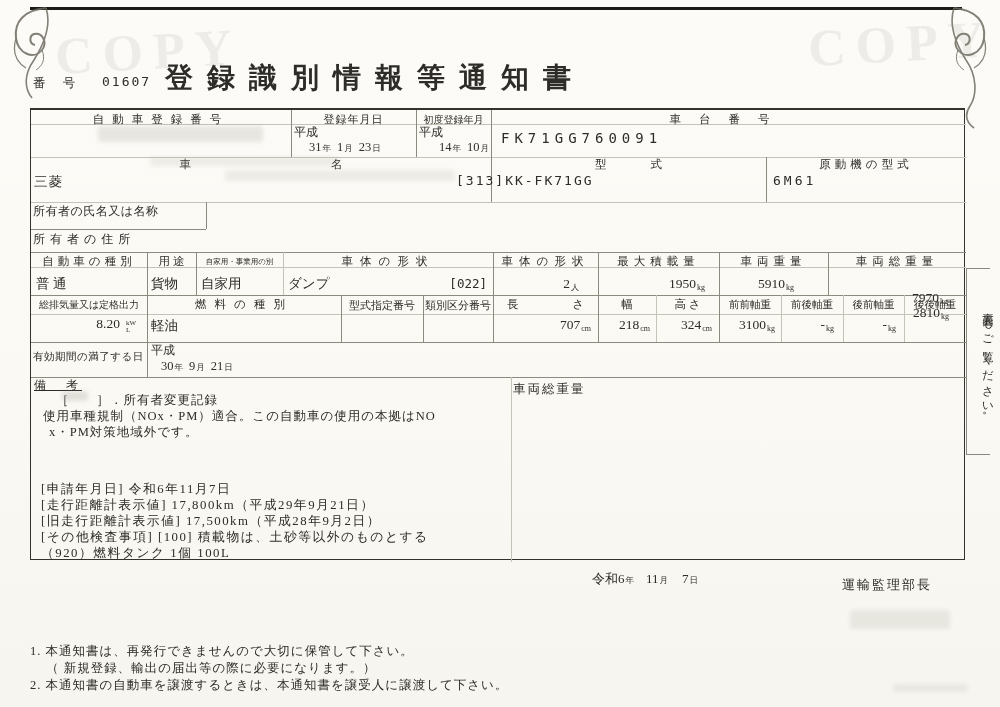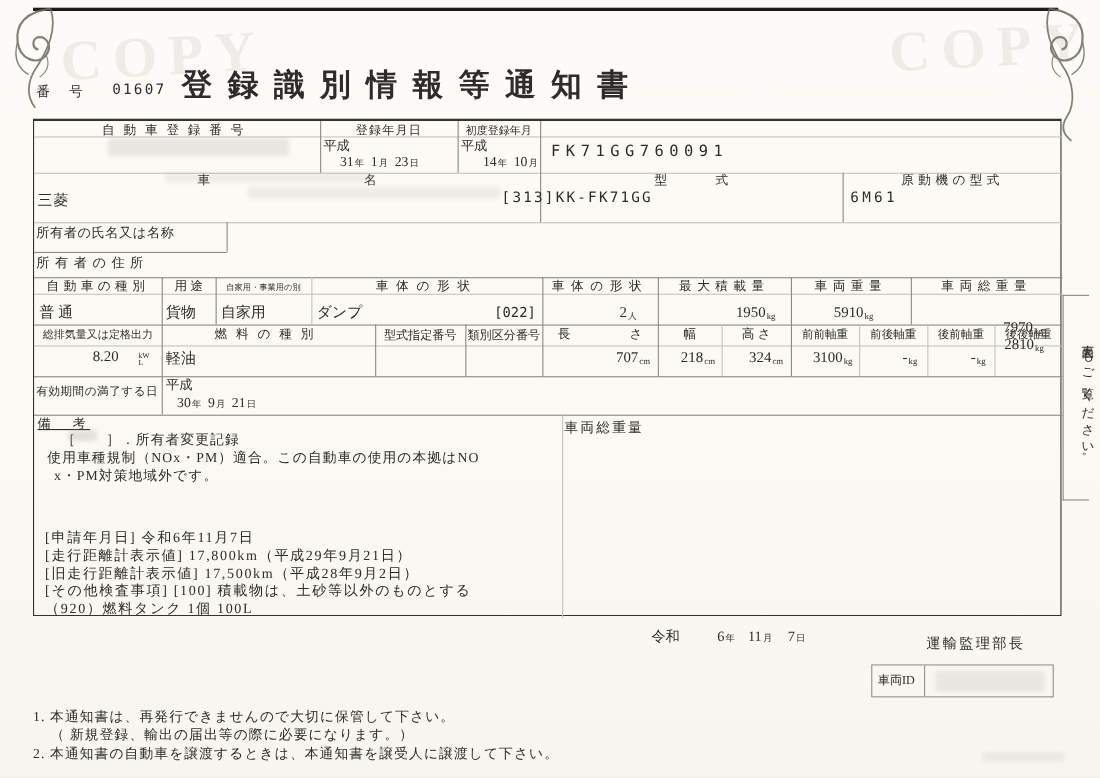--- a/index.html
+++ b/index.html
@@ -16,21 +16,21 @@
   .vl.lt{background:#c6c2b7}
   .vl.md{background:#8d897e}
   #tbl{position:absolute;left:30px;top:108px;width:935px;height:452px;
        border:1.5px solid #34322c;border-top-width:2px}
   .u{font-size:8px;margin-left:1px;position:relative;top:2px}
   .ud{font-size:8.5px;margin:0 6px 0 1px}
   .num{font-family:"DejaVu Sans Mono","Liberation Mono",monospace}
   .smudge{position:absolute;background:#9b978c;opacity:.20;filter:blur(2px);border-radius:3px}
   .wm{position:absolute;font-size:52px;font-weight:bold;letter-spacing:10px;
       color:#8e8a80;opacity:.12;transform:rotate(-3deg);font-family:"Liberation Serif",serif}
-  .stack{display:inline-flex;flex-direction:column;font-size:7px;line-height:7px;margin-left:18px;position:relative;top:-3px}
+  .stack{display:inline-flex;flex-direction:column;font-size:7px;line-height:7px;margin-left:6px;position:relative;top:-3px}
   .flexrow{display:flex;align-items:baseline}
 </style>
 </head>
 <body>
 
 <div id="doc">
 
   <div style="position:absolute;left:30px;top:7px;width:932px;height:2.5px;background:#1c1b18"></div>
   <div style="position:absolute;left:6px;top:4px">
     <svg width="56" height="126" viewBox="0 0 56 126">
@@ -89,20 +89,21 @@
     <div class="vl md" style="left:392px;top:185px;height:47px"></div>
     <div class="vl lt" style="left:625px;top:185px;height:47px"></div>
     <div class="vl lt" style="left:750px;top:185px;height:47px"></div>
     <div class="vl lt" style="left:812px;top:185px;height:47px"></div>
     <div class="vl lt" style="left:873px;top:185px;height:47px"></div>
     <div class="vl lt" style="left:480px;top:267px;height:185px"></div>
 
     <div class="t ctr" style="left:0;top:3px;width:260px;font-size:11.5px;letter-spacing:8px">自動車登録番号</div>
     <div class="t ctr" style="left:260px;top:3px;width:125px;font-size:11px;letter-spacing:1px">登録年月日</div>
     <div class="t ctr" style="left:385px;top:4px;width:75px;font-size:10px">初度登録年月</div>
+    <div class="t ctr" style="left:460px;top:3px;width:475px;font-size:11.5px;letter-spacing:18px">車台番号</div>
 
     <div class="t" style="left:263px;top:16px;font-size:12px">平成</div>
     <div class="t" style="left:278px;top:30px;font-size:12.5px"><span>31</span><span class="ud">年</span><span>1</span><span class="ud">月</span><span>23</span><span class="ud">日</span></div>
     <div class="t" style="left:388px;top:16px;font-size:12px">平成</div>
     <div class="t" style="left:408px;top:30px;font-size:12.5px"><span>14</span><span class="ud">年</span><span>10</span><span class="ud">月</span></div>
     <div class="t num" style="left:470px;top:20px;font-size:14px;letter-spacing:5px">FK71GG760091</div>
 
     <div class="t" style="left:0;top:48px;width:460px;display:flex;justify-content:center;gap:140px;font-size:11.5px"><span>車</span><span>名</span></div>
     <div class="t" style="left:460px;top:48px;width:275px;display:flex;justify-content:center;gap:44px;font-size:11.5px"><span>型</span><span>式</span></div>
     <div class="t ctr" style="left:735px;top:48px;width:200px;font-size:11.5px;letter-spacing:4px">原動機の型式</div>
@@ -164,27 +165,23 @@
     <div class="t" style="left:18px;top:315px;font-size:12.5px;letter-spacing:1px">x・PM対策地域外です。</div>
     <div class="t" style="left:482px;top:272px;font-size:12.5px;letter-spacing:2px">車両総重量</div>
 
     <div class="t" style="left:10px;top:372px;font-size:12.8px;letter-spacing:1.5px">[申請年月日] 令和6年11月7日</div>
     <div class="t" style="left:10px;top:388px;font-size:12.8px;letter-spacing:1.5px">[走行距離計表示値] 17,800km（平成29年9月21日）</div>
     <div class="t" style="left:10px;top:404px;font-size:12.8px;letter-spacing:1.5px">[旧走行距離計表示値] 17,500km（平成28年9月2日）</div>
     <div class="t" style="left:10px;top:420px;font-size:12.8px;letter-spacing:1.5px">[その他検査事項] [100] 積載物は、土砂等以外のものとする</div>
     <div class="t" style="left:10px;top:436px;font-size:12.8px;letter-spacing:1.5px">（920）燃料タンク 1個 100L</div>
   </div>
 
-  <div class="t" style="left:592px;top:572px;font-size:13px"><span style="margin-right:34px">令和</span><span>6</span><span class="ud">年</span><span style="margin-left:6px">11</span><span class="ud">月</span><span style="margin-left:8px">7</span><span class="ud">日</span></div>
+  <div class="t" style="left:592px;top:572px;font-size:13px"><span style="margin-right:0">令和</span><span>6</span><span class="ud">年</span><span style="margin-left:6px">11</span><span class="ud">月</span><span style="margin-left:8px">7</span><span class="ud">日</span></div>
   <div class="t" style="left:842px;top:578px;font-size:13px;letter-spacing:2px">運輸監理部長</div>
 
-  <div style="position:absolute;left:792px;top:604px;width:166px;height:30px;border:1px solid #96928a">
-    <div style="position:absolute;left:0;top:0;width:48px;height:100%;border-right:1px solid #96928a"></div>
-    <div class="t" style="left:5px;top:8px;font-size:11px">車両ID</div>
-  </div>
 
   <div class="t" style="left:30px;top:644px;font-size:12.5px;letter-spacing:1px">1. 本通知書は、再発行できませんので大切に保管して下さい。</div>
   <div class="t" style="left:46px;top:661px;font-size:12.5px;letter-spacing:1px">（ 新規登録、輸出の届出等の際に必要になります。）</div>
   <div class="t" style="left:30px;top:678px;font-size:12.5px;letter-spacing:1px">2. 本通知書の自動車を譲渡するときは、本通知書を譲受人に譲渡して下さい。</div>
 
   <div class="vl md" style="left:966px;top:268px;height:187px"></div>
   <div class="hl md" style="left:966px;top:268px;width:24px"></div>
   <div class="hl md" style="left:966px;top:454px;width:24px"></div>
   <div class="t" style="left:968px;top:282px;width:26px;height:165px;writing-mode:vertical-rl;text-orientation:upright;font-size:11.5px;letter-spacing:3px;text-align:center">裏面もご覧ください。</div>
 

